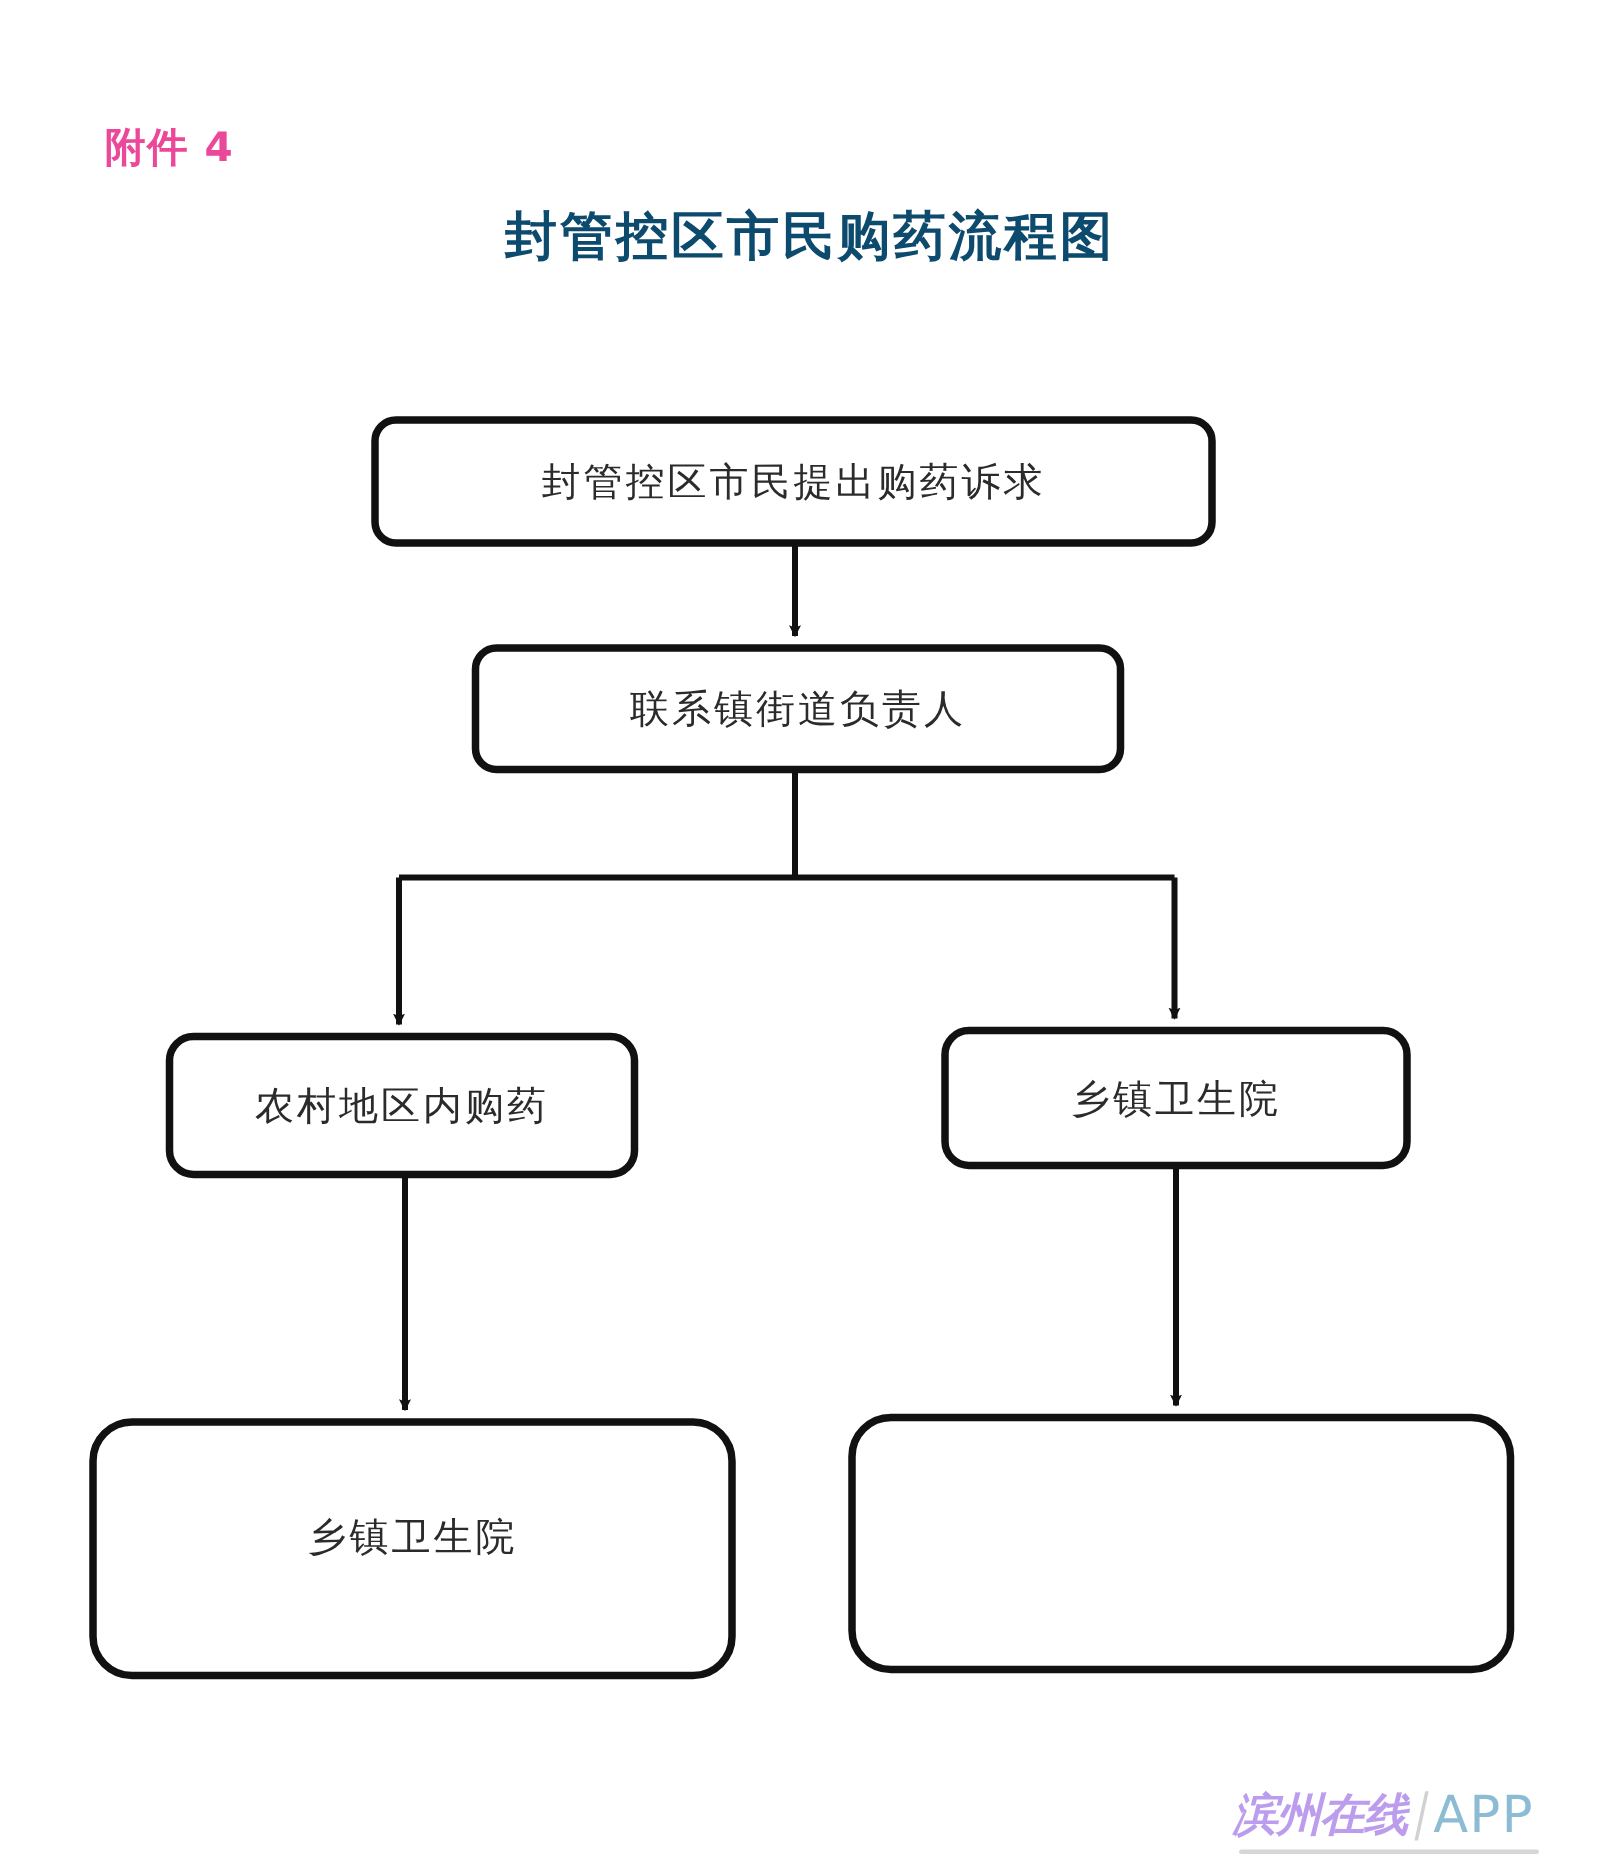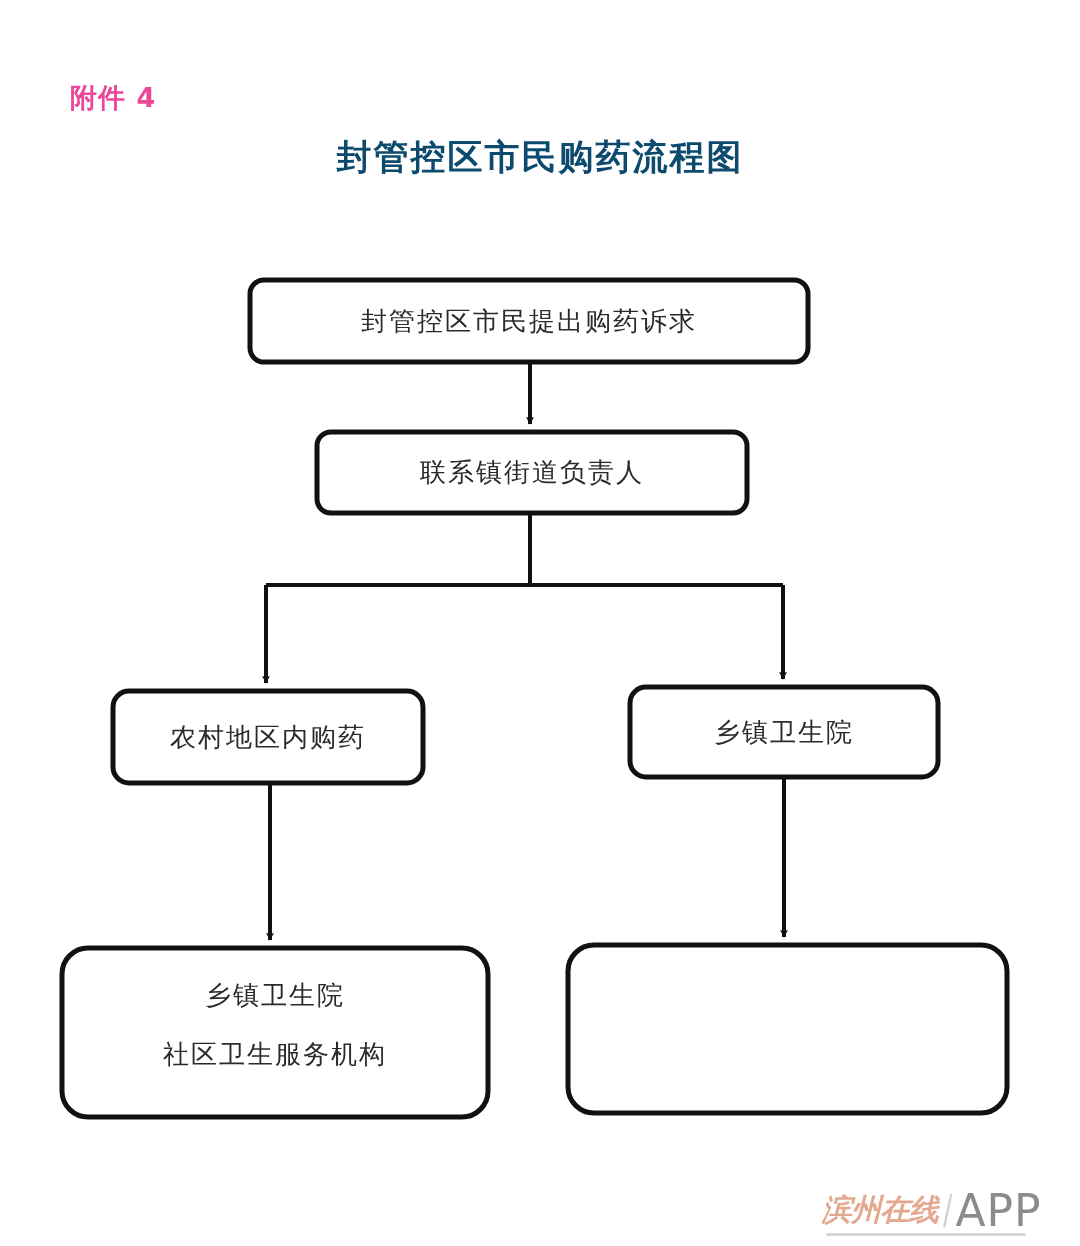--- a/index.html
+++ b/index.html
@@ -85,36 +85,36 @@
     height: 56px;
     display: flex;
     align-items: center;
     opacity: 0.45;
   }
   .wm-cn {
     font-family: "DejaVu Sans", "Liberation Sans", sans-serif;
     font-size: 30px;
     font-weight: bold;
     font-style: italic;
-    color: #c2410c;
+    color: #6d28d9;
     letter-spacing: -1px;
     white-space: nowrap;
   }
   .wm-slash {
     font-family: "DejaVu Sans", "Liberation Sans", sans-serif;
     font-size: 40px;
     color: #9b9b9b;
     margin: 0 1px 0 3px;
     transform: scaleX(0.7);
   }
   .wm-app {
     font-family: "DejaVu Sans", "Liberation Sans", sans-serif;
-    font-size: 44px;
+    font-size: 34px;
     font-weight: normal;
-    color: #000000;
+    color: #0369a1;
     letter-spacing: 1px;
     white-space: nowrap;
   }
   .wm-underline {
     position: absolute;
     left: 4px;
     bottom: 2px;
     width: 200px;
     height: 3px;
     background: #a5a5a5;
@@ -175,21 +175,20 @@
   <div class="node-text" style="left:113px; top:691px; width:310px; height:92px;justify-content:center;">
     <div class="node-line">农村地区内购药</div>
   </div>
 
   <div class="node-text" style="left:630px; top:687px; width:308px; height:90px;">
     <div class="node-line">乡镇卫生院</div>
   </div>
 
   <div class="node-text two-line" style="left:62px; top:940px; width:426px; height:169px;">
     <div class="node-line">乡镇卫生院</div>
-    <div class="node-line">社区卫生服务机构</div>
   </div>
 
   <div class="node-text two-line" style="left:568px; top:945px; width:439px; height:168px;">
   </div>
 
   <div class="watermark">
     <span class="wm-cn">滨州在线</span>
     <span class="wm-slash">/</span>
     <span class="wm-app">APP</span>
     <span class="wm-underline"></span>

